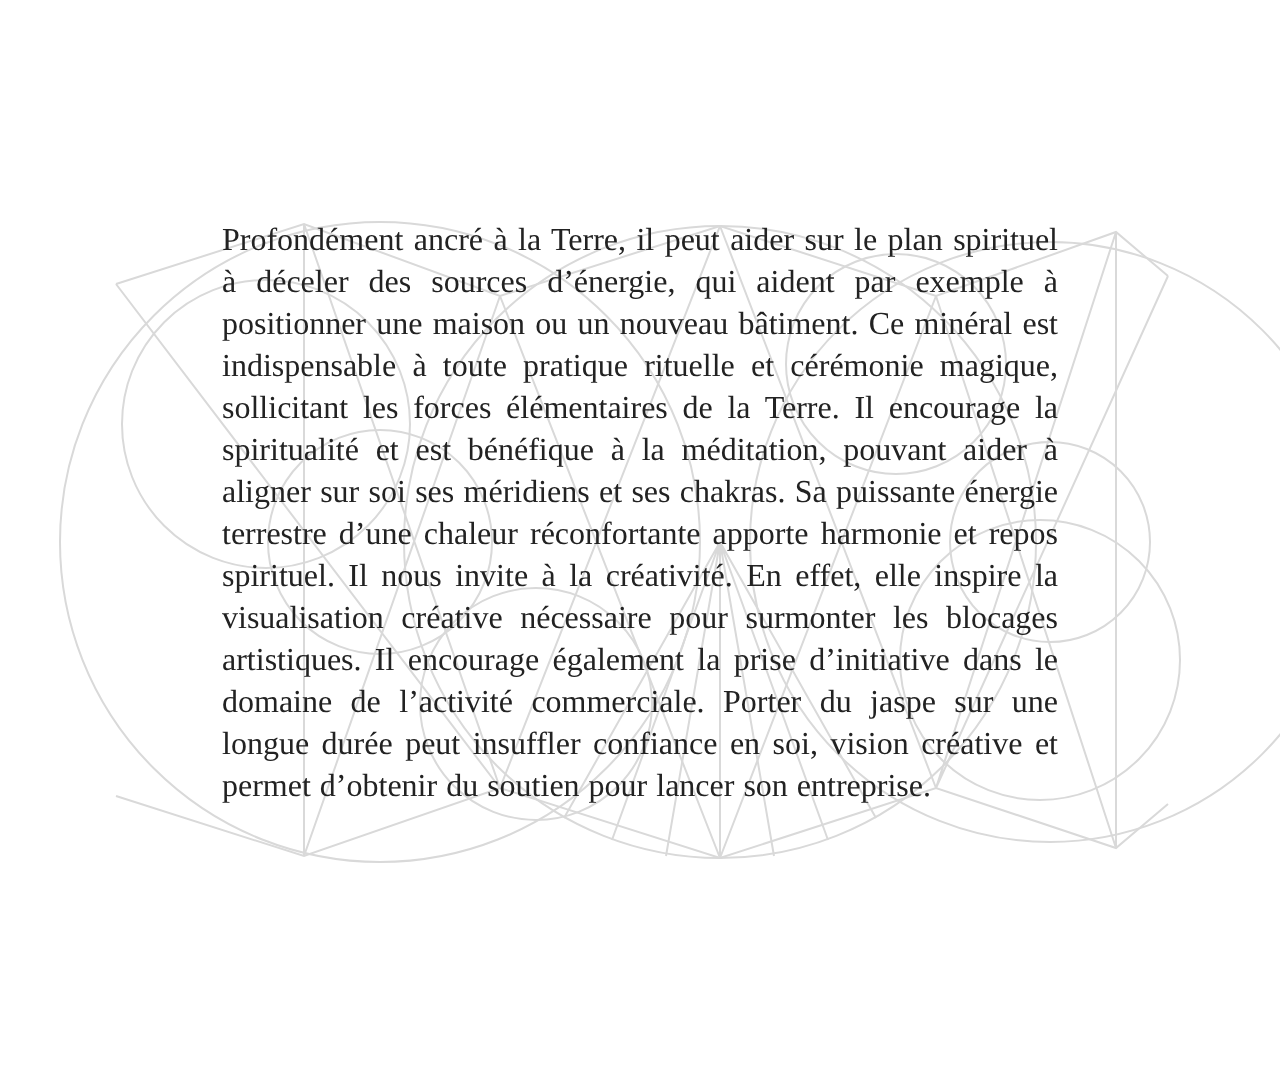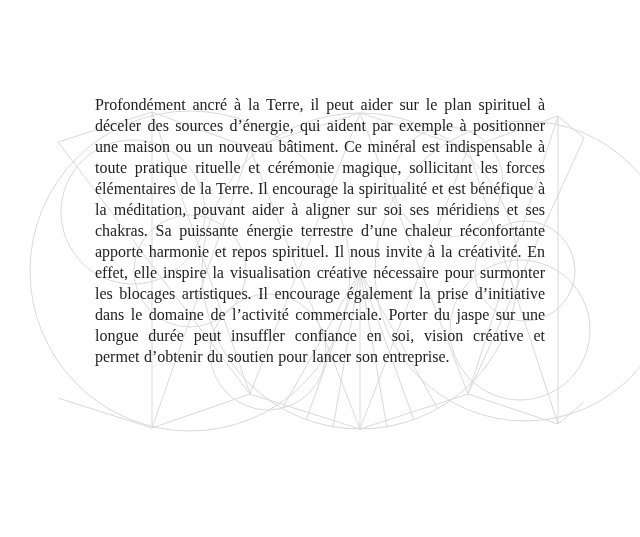--- a/index.html
+++ b/index.html
@@ -31,21 +31,21 @@
   .doc-title {
     margin: 0 0 8px 0;
     text-align: center;
     font-family: "DejaVu Serif", "Liberation Serif", serif;
     font-weight: 700;
     font-size: 23px;
     letter-spacing: 0.3px;
     color: var(--color-title, #161616);
   }
   .doc-paragraph {
-    margin: 0;
+    margin: 16px;
     font-size: 16px;
     line-height: 21px;
     text-align: justify;
     color: var(--color-text, #222222);
     word-spacing: 0.5px;
   }
 </style>
 </head>
 <body style="--color-background: #ffffff; --color-title: #161616; --color-text: #222222; --color-pattern: #d9d9d9;">
 

